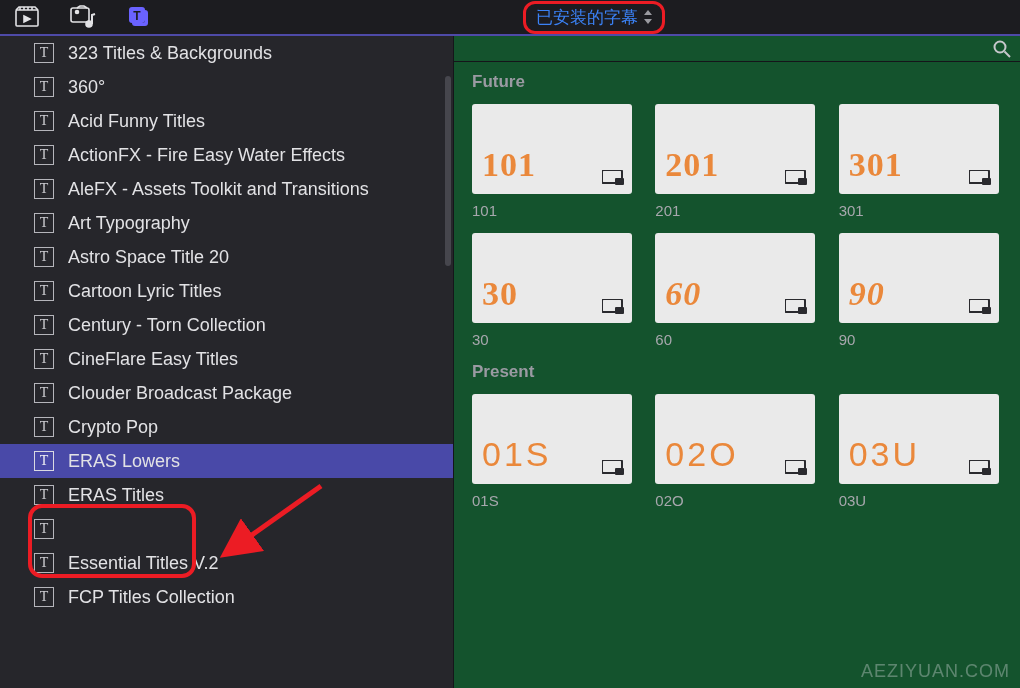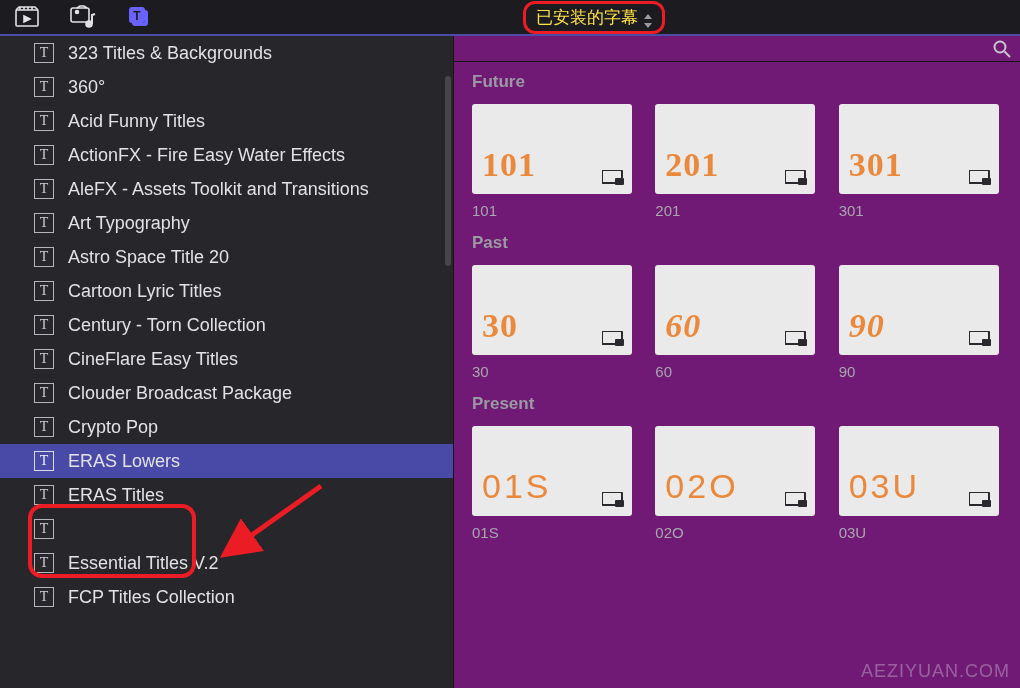--- a/index.html
+++ b/index.html
@@ -5,21 +5,21 @@
   * { margin: 0; padding: 0; box-sizing: border-box; font-family: -apple-system, "Helvetica Neue", Arial, sans-serif; }
   body { background: #1f1f24; color: #e2e2e5; width: 1020px; height: 688px; overflow: hidden; position: relative; }
   
   
   .toolbar { height: 36px; background: #1c1c20; display: flex; align-items: center; padding: 0 14px; gap: 30px; border-bottom: 2px solid #4e4aa8; }
   .tool-icon { width: 26px; height: 26px; display: flex; align-items: center; justify-content: center; color: #e2e2e5; cursor: pointer; }
   .tool-icon.active { color: #6a62ff; }
   .toolbar-center { flex: 1; display: flex; justify-content: center; }
   
   .dropdown-wrap { position: relative; }
-  .dropdown { display: flex; align-items: flex-end; gap: 6px; color: #fde047; font-size: 17px; padding: 2px 10px; cursor: pointer; border: 3px solid #ec1c24; border-radius: 12px; }
+  .dropdown { display: flex; align-items: center; gap: 6px; color: #3b82f6; font-size: 17px; padding: 2px 10px; cursor: pointer; border: 3px solid #ec1c24; border-radius: 12px; }
   .dropdown .chev { font-size: 10px; color: #9a9aa0; line-height: 8px; }
   
   
   .main { display: flex; height: calc(100% - 36px); }
   
   
   .sidebar { width: 454px; background: #26262b; overflow-y: auto; position: relative; border-right: 1px solid #15151a; }
   .cat-item { display: flex; align-items: center; gap: 14px; height: 34px; padding-left: 34px; padding-right: 10px; font-size: 18px; color: #e2e2e5; cursor: pointer; white-space: nowrap; }
   .cat-item.selected { background: #4949a8; }
   .t-icon { width: 20px; height: 20px; border: 1px solid #b5b5bb; display: flex; align-items: center; justify-content: center; font-family: Georgia, serif; font-size: 14px; color: #cfcfd4; flex-shrink: 0; }
@@ -29,21 +29,21 @@
   .sidebar::-webkit-scrollbar-thumb { background: #46464d; border-radius: 4px; }
   .sidebar-scroll-ind { position: absolute; right: 2px; top: 40px; width: 6px; height: 190px; background: #46464d; border-radius: 4px; }
 
   
   .anno-box { position: absolute; left: 28px; top: 468px; width: 168px; height: 74px; border: 4px solid #ec1c24; border-radius: 14px; pointer-events: none; }
   
   
   .arrow-anno { position: absolute; left: 216px; top: 444px; pointer-events: none; }
   
   
-  .content { flex: 1; background: #701a75; overflow-y: auto; position: relative; }
+  .content { flex: 1; background: #14532d; overflow-y: auto; position: relative; }
   .content-top { height: 26px; border-bottom: 1px solid #15151a; display:flex; justify-content:flex-end; align-items:center; padding-right:6px;}
   .search-btn { width: 24px; height: 24px; display:flex; align-items:center; justify-content:center; color:#c7c7cc; cursor:pointer;}
   
   .section { padding: 10px 18px 4px 18px; }
   .section-title { font-size: 17px; font-weight: 600; color: #9a9aa2; margin-bottom: 12px; }
   .thumb-row { display: flex; gap: 20px; }
   .thumb-cell { width: 172px; }
   .thumb { width: 160px; height: 90px; background: #eaeaea; border-radius: 3px; position: relative; display: flex; align-items: flex-end; padding: 8px 10px 10px 10px; }
   .thumb-text { font-size: 34px; font-weight: 700; color: #ea883b; font-family: Georgia, serif; letter-spacing: 1px;}
   .thumb-text.thin { font-weight: 300; font-family: "Helvetica Neue", Arial; letter-spacing: 3px; }
@@ -218,21 +218,20 @@
                 <svg class="mini-icon" viewBox="0 0 22 16">
                   <rect x="0" y="0" width="20" height="13" rx="1.5" fill="none" stroke="#2a2a2e" stroke-width="2"></rect>
                   <rect x="13" y="8" width="9" height="7" rx="1" fill="#2a2a2e"></rect>
                 </svg>
               </div>
               <div class="thumb-label">301</div>
             </div>
           </div>
         </div>
         <div class="section">
-          <div class="section-title">Past</div>
           <div class="thumb-row">
             <div class="thumb-cell">
               <div class="thumb">
                 <span class="thumb-text slab">30</span>
                 <svg class="mini-icon" viewBox="0 0 22 16">
                   <rect x="0" y="0" width="20" height="13" rx="1.5" fill="none" stroke="#2a2a2e" stroke-width="2"></rect>
                   <rect x="13" y="8" width="9" height="7" rx="1" fill="#2a2a2e"></rect>
                 </svg>
               </div>
               <div class="thumb-label">30</div>

